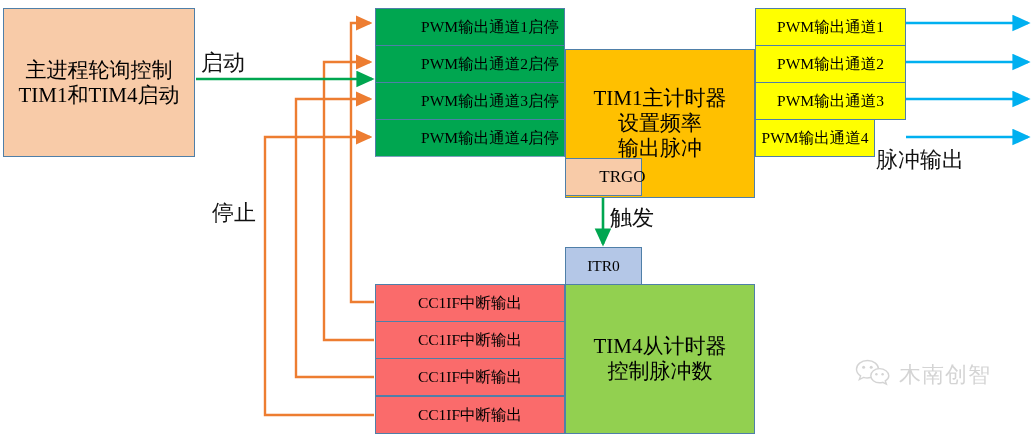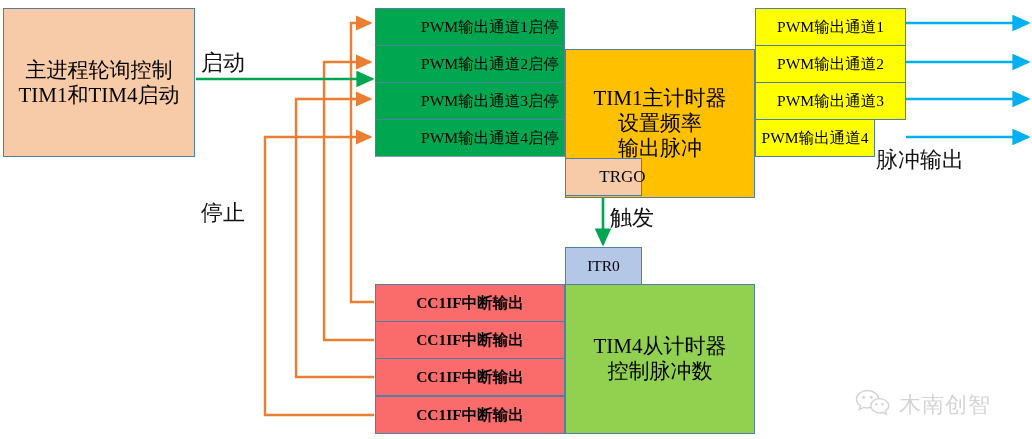--- a/index.html
+++ b/index.html
@@ -65,21 +65,20 @@
   }
   .tim4 {
     background: #92d050;
     border: 1px solid #4f7fa8;
     font-size: 21px;
   }
   .cc1if {
     background: #fa6b6b;
     border: 1px solid #4f7fa8;
     font-size: 15.5px;
-    font-weight: bold;
   }
   .label {
     position: absolute;
     color: #111111;
     font-family: "DejaVu Sans", "Liberation Sans", sans-serif;
     font-size: 22px;
     white-space: nowrap;
   }
   svg.wires {
     position: absolute;
@@ -163,25 +162,25 @@
 
   <div class="box cc1if" style="left:375px; top:284px; width:190px; height:38px;">CC1IF中断输出</div>
   <div class="box cc1if" style="left:375px; top:321px; width:190px; height:38px;">CC1IF中断输出</div>
   <div class="box cc1if" style="left:375px; top:358px; width:190px; height:38px;">CC1IF中断输出</div>
   <div class="box cc1if" style="left:375px; top:396px; width:190px; height:38px;">CC1IF中断输出</div>
 
   <div class="box tim4" style="left:565px; top:284px; width:190px; height:150px;">TIM4从计时器
 控制脉冲数</div>
 
   <div class="label" style="left:201px; top:48px;">启动</div>
-  <div class="label" style="left:201px; top:198px;">停止</div>
+  <div class="label" style="left:212px; top:198px;">停止</div>
   <div class="label" style="left:610px; top:203px;">触发</div>
   <div class="label" style="left:876px; top:145px;">脉冲输出</div>
 
-  <div class="watermark" style="left:855px; top:388px;">
+  <div class="watermark" style="left:855px; top:358px;">
     <span>
       <svg width="36" height="30" viewBox="0 0 36 30">
         <g fill="none" stroke="#9a9a9a" stroke-width="1.4">
           <path d="M12.5,2.5 C6.2,2.5 1.5,6.6 1.5,11.2 C1.5,13.9 3.1,16.3 5.6,17.9 L4.3,21.6 L8.5,19.4
                    C9.8,19.8 11.1,20 12.5,20 C18.8,20 23.5,15.9 23.5,11.2 C23.5,6.6 18.8,2.5 12.5,2.5 Z"></path>
           <path d="M24.5,10.6 C19.6,10.6 15.8,13.9 15.8,17.7 C15.8,21.5 19.6,24.8 24.5,24.8
                    C25.6,24.8 26.7,24.6 27.7,24.3 L31.4,26.2 L30.3,22.9 C32.4,21.6 33.8,19.8 33.8,17.7
                    C33.8,13.9 29.4,10.6 24.5,10.6 Z" fill="#ffffff"></path>
         </g>
         <g fill="#9a9a9a">

